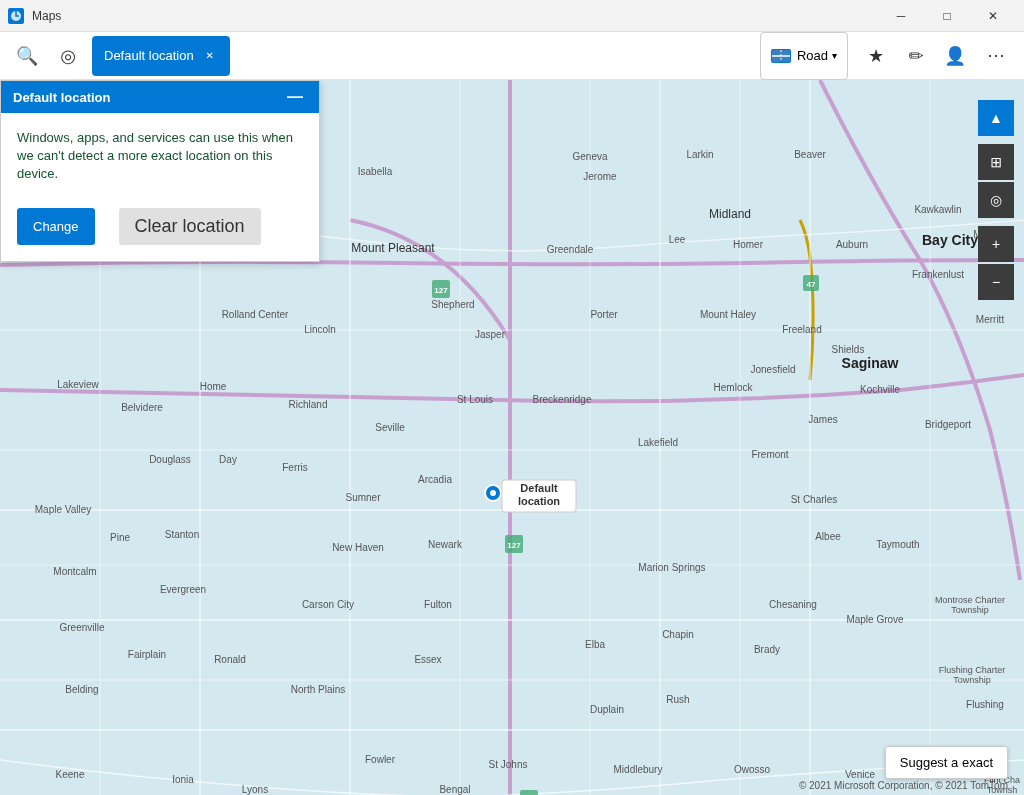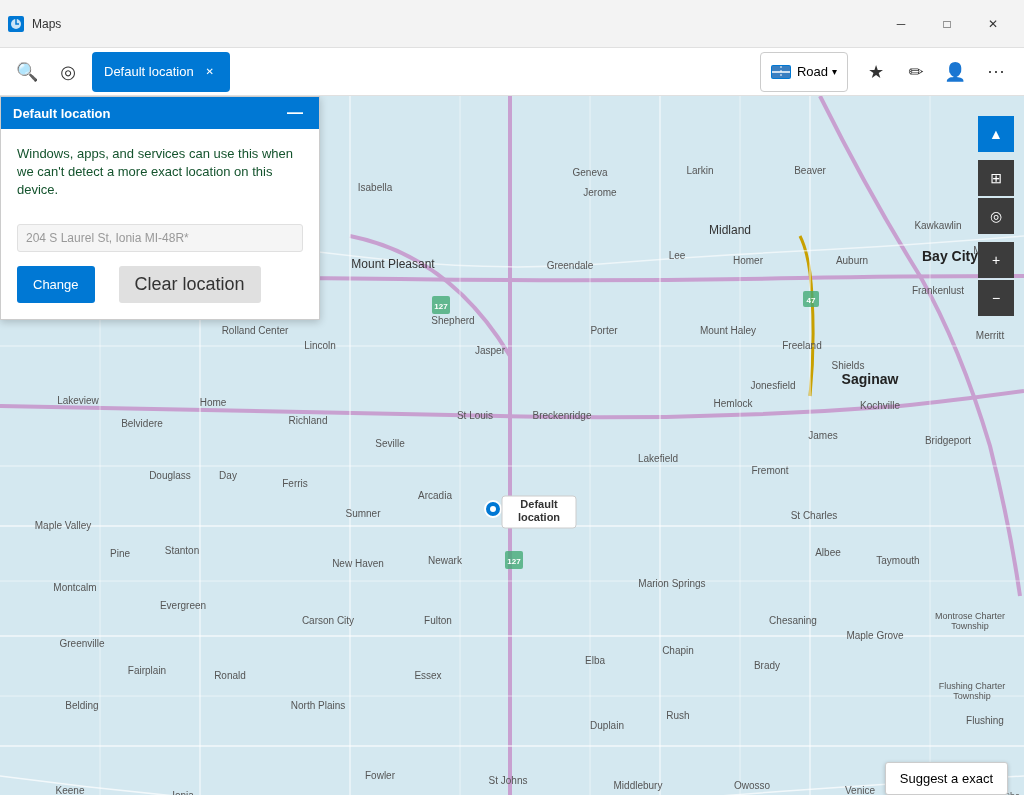--- a/index.html
+++ b/index.html
@@ -1,20 +1,20 @@
 <!DOCTYPE html>
 <html><head>
   <meta charset="utf-8">
   <style>
     * { margin: 0; padding: 0; box-sizing: border-box; }
     body { width: 1024px; height: 795px; overflow: hidden; font-family: 'Segoe UI', sans-serif; }
 
     
     .title-bar {
-      height: 48px;
+      height: 32px;
       background: #f3f3f3;
       display: flex;
       align-items: center;
       padding: 0 8px;
       border-bottom: 1px solid #e0e0e0;
       position: relative;
       z-index: 100;
     }
     .title-bar-icon {
       width: 16px; height: 16px;
@@ -81,21 +81,21 @@
       width: 16px; height: 16px;
       display: flex; align-items: center; justify-content: center;
       border-radius: 50%;
       font-size: 10px;
     }
 
     .toolbar-spacer { flex: 1; }
 
     .road-btn {
       display: flex; align-items: center;
-      padding: 0 10px; height: 40px;
+      padding: 0 10px; height: 48px;
       border: 1px solid #ccc; border-radius: 4px;
       cursor: pointer; font-size: 13px;
       margin-right: 8px; background: white;
     }
     .road-btn-icon {
       width: 20px; height: 14px;
       background: #0078d4;
       border-radius: 2px;
       margin-right: 6px;
       display: flex; align-items: center; justify-content: center;
@@ -466,21 +466,20 @@
     <text x="539" y="425" font-size="11" font-weight="bold" fill="#333" text-anchor="middle">location</text>
   </svg>
 
   <div class="location-popup">
     <div class="popup-header">
       <span>Default location</span>
       <span class="popup-minimize">—</span>
     </div>
     <div class="popup-body">
       <p class="popup-desc">Windows, apps, and services can use this when we can't detect a more exact location on this device.</p>
-      <div class="popup-address">204 S Laurel St, Ionia MI-48R*</div>
       <div class="popup-actions">
         <button class="btn-change">Change</button>
         <button class="btn-clear">Clear location</button>
       </div>
     </div>
   </div>
 
   <div class="map-controls">
     <button class="map-ctrl-btn active">
       <span>▲</span>

